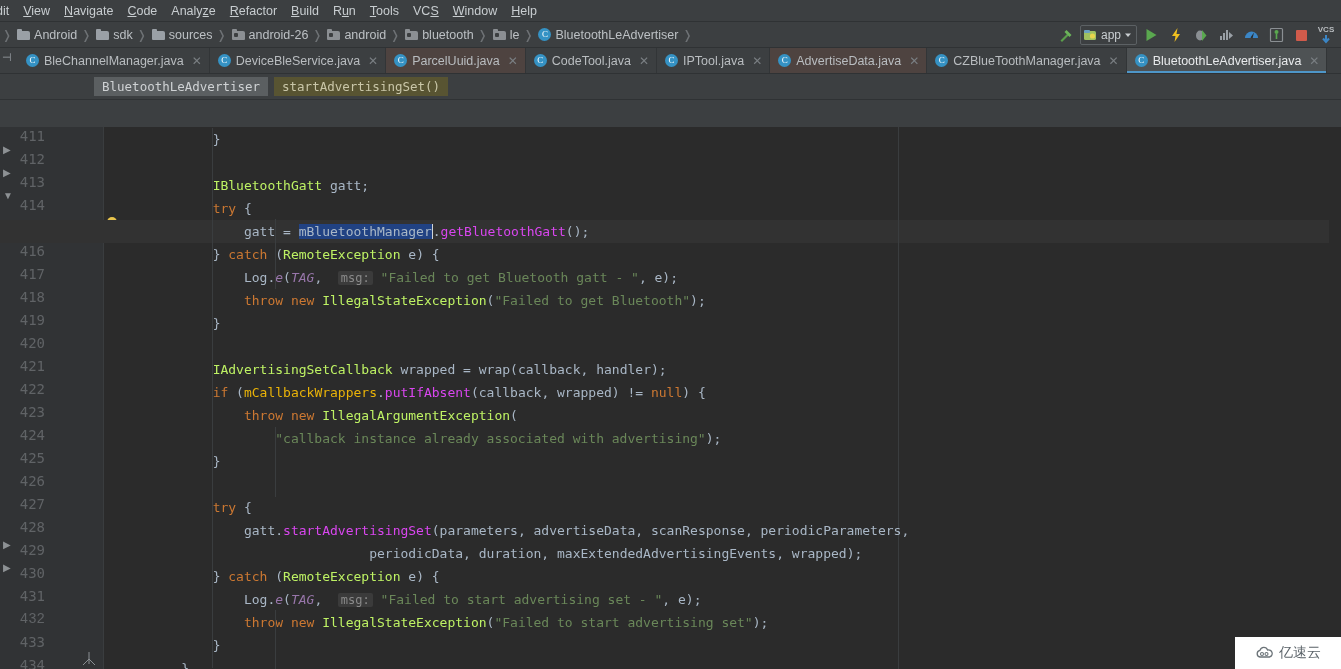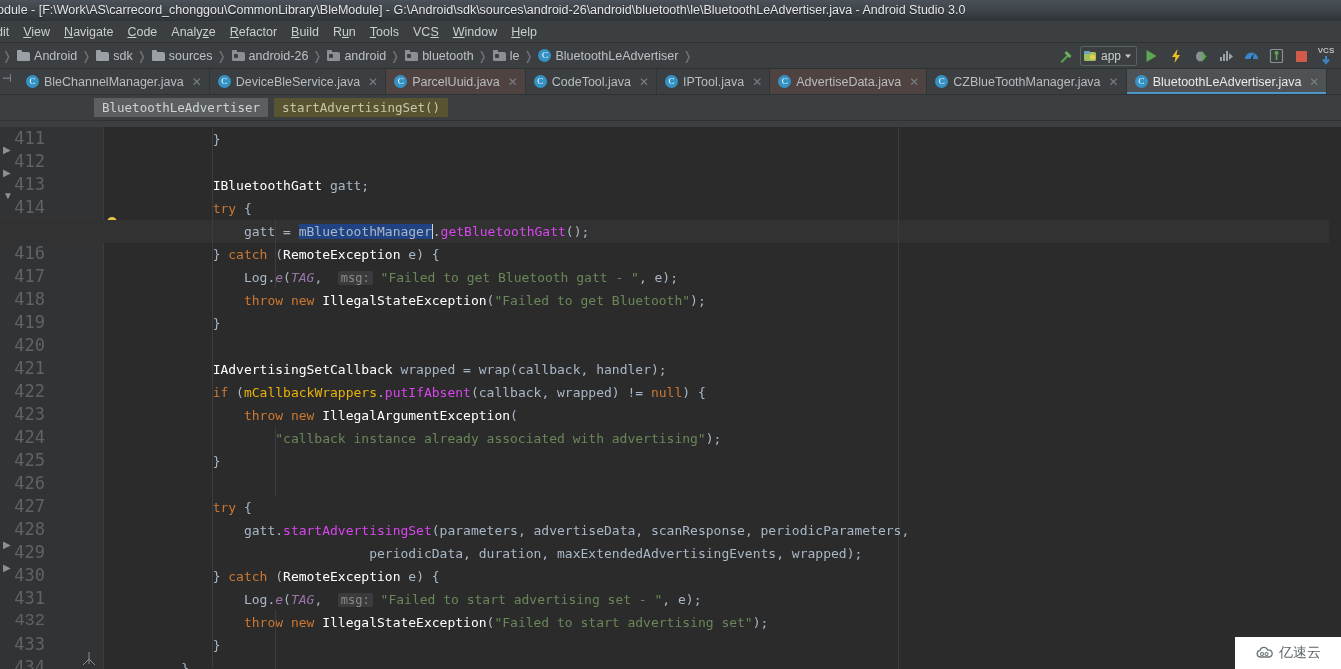--- a/index.html
+++ b/index.html
@@ -122,39 +122,39 @@
     position:absolute; left:0; top:0; width:18px; height:542px;
     background:#313335;
   }
   .fold-arrow { position:absolute; left:3px; color:#8d9194; font-size:10px; line-height:10px; }
   #gutter {
     position:absolute; left:18px; top:0; width:86px; height:542px;
     background:#313335; border-right:1px solid #3a3d3f;
   }
   #gutter-annot { position:absolute; left:104px; top:0; width:46px; height:542px; background:#2b2b2b; }
   .lineno {
-    position:absolute; right:58px; color:#606366; font-size:17px;
+    position:absolute; right:58px; color:#606366; font-size:14px;
     font-family:"DejaVu Sans Mono", monospace; text-align:right; width:40px;
   }
   #code {
     position:absolute; left:150px; top:0; width:1191px; height:542px;
     font-family:"DejaVu Sans Mono", monospace; font-size:13px;
     white-space: pre; color:#a9b7c6;
   }
   .cline { position:absolute; left:0; height:23px; line-height:23px; white-space:pre; }
   .caretline {
     position:absolute; left:-150px; width:1341px; height:23px;
     background:#323232;
   }
   .rmargin { position:absolute; left:748px; top:0; width:1px; height:542px; background:#3a3d3f; }
   .indentguide { position:absolute; width:1px; background:#3a3d3f; }
 
   
   .kw   { color:#cc7832; }
-  .typ  { color:#ffffff; }
+  .typ  { color:#bef264; }
   .str  { color:#6a8759; }
   .fn   { color:#d946ef; }
   .fld  { color:#eab308; }
   .id   { color:#a9b7c6; }
   .pun  { color:#a9b7c6; }
   .stat { color:#9876aa; font-style:italic; }
   .hint { background:#3b3b3b; color:#8a8a8a; border-radius:2px; padding:0 3px; font-size:12px; }
   .sel  { background:#214283; color:#a9b7c6; }
   .caret{ display:inline-block; width:1px; height:15px; background:#d0d4d6; vertical-align:-3px; }
 
@@ -183,23 +183,20 @@
   
   #markerstrip {
     position:absolute; right:0; top:127px; width:12px; height:542px; background:#2b2b2b;
   }
 </style>
 </head>
 <body>
 
 <div id="app">
 
-  <div id="titlebar">
-    <span class="ttext">odule - [F:\Work\AS\carrecord_chonggou\CommonLibrary\BleModule] - G:\Android\sdk\sources\android-26\android\bluetooth\le\BluetoothLeAdvertiser.java - Android Studio 3.0</span>
-  </div>
 
   <div id="menubar">
       <div class="menu-item">dit</div>
       <div class="menu-item"><span class="mn">V</span>iew</div>
       <div class="menu-item"><span class="mn">N</span>avigate</div>
       <div class="menu-item"><span class="mn">C</span>ode</div>
       <div class="menu-item">Analy<span class="mn">z</span>e</div>
       <div class="menu-item"><span class="mn">R</span>efactor</div>
       <div class="menu-item"><span class="mn">B</span>uild</div>
       <div class="menu-item">R<span class="mn">u</span>n</div>

